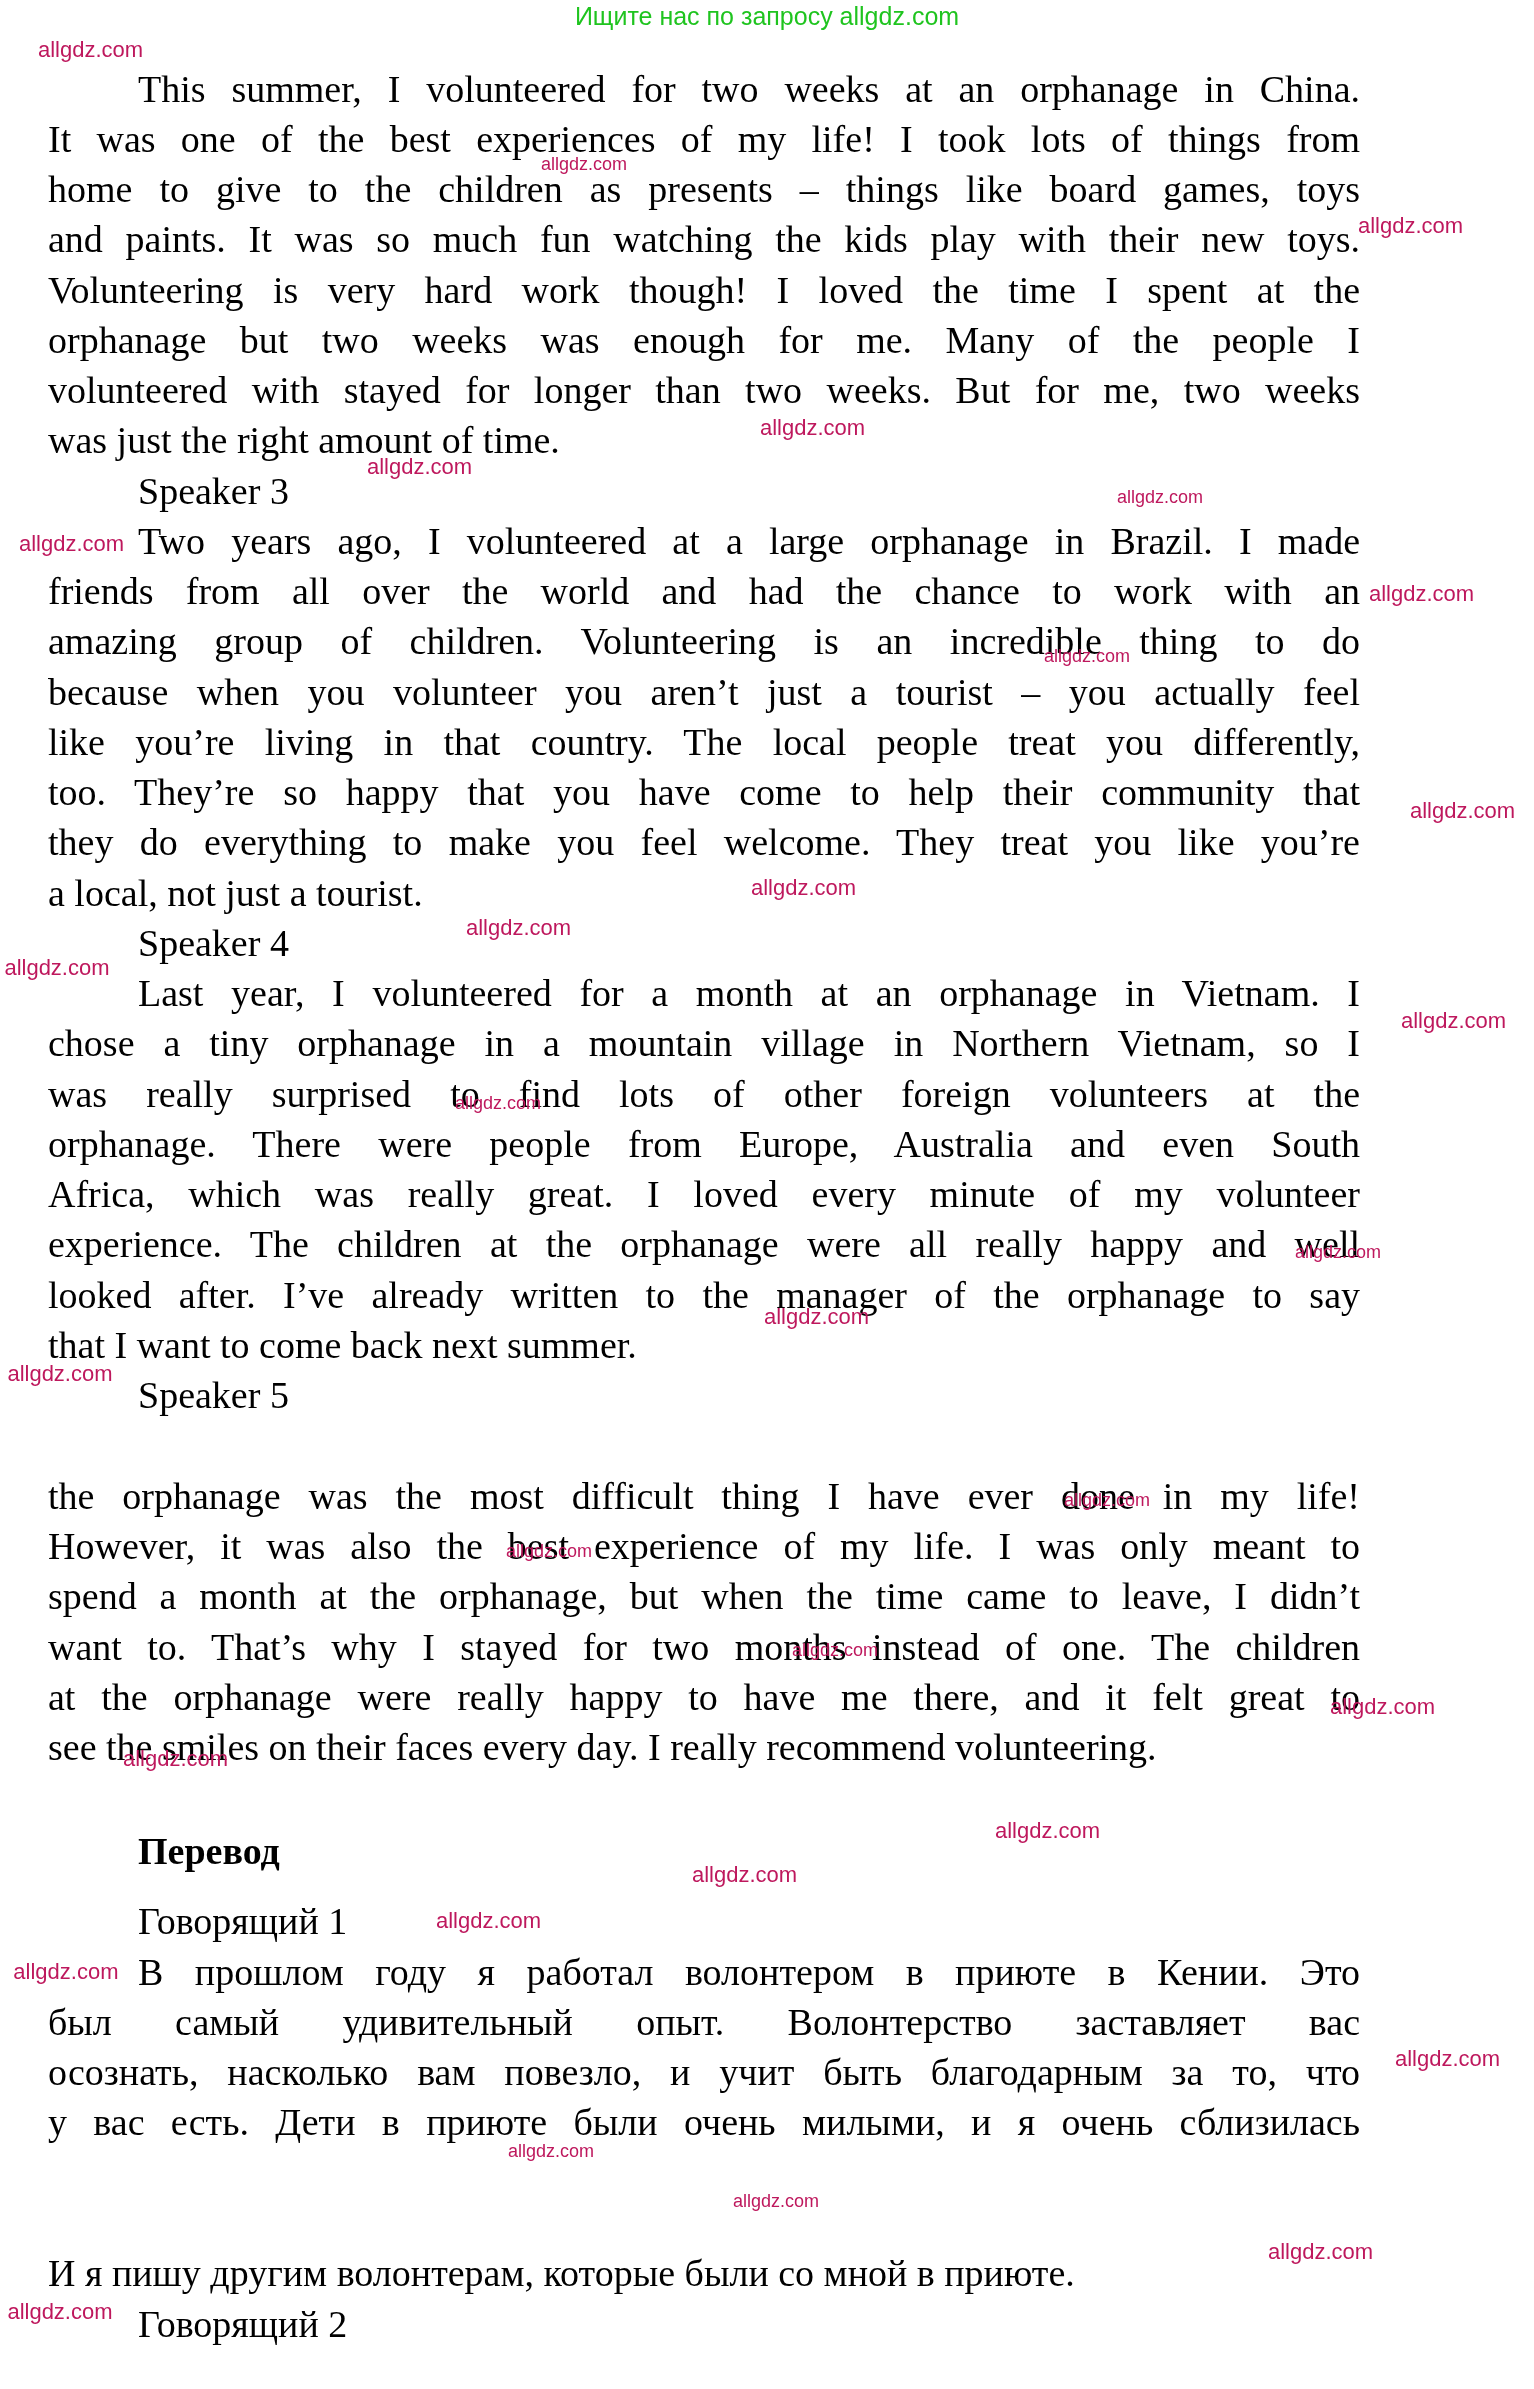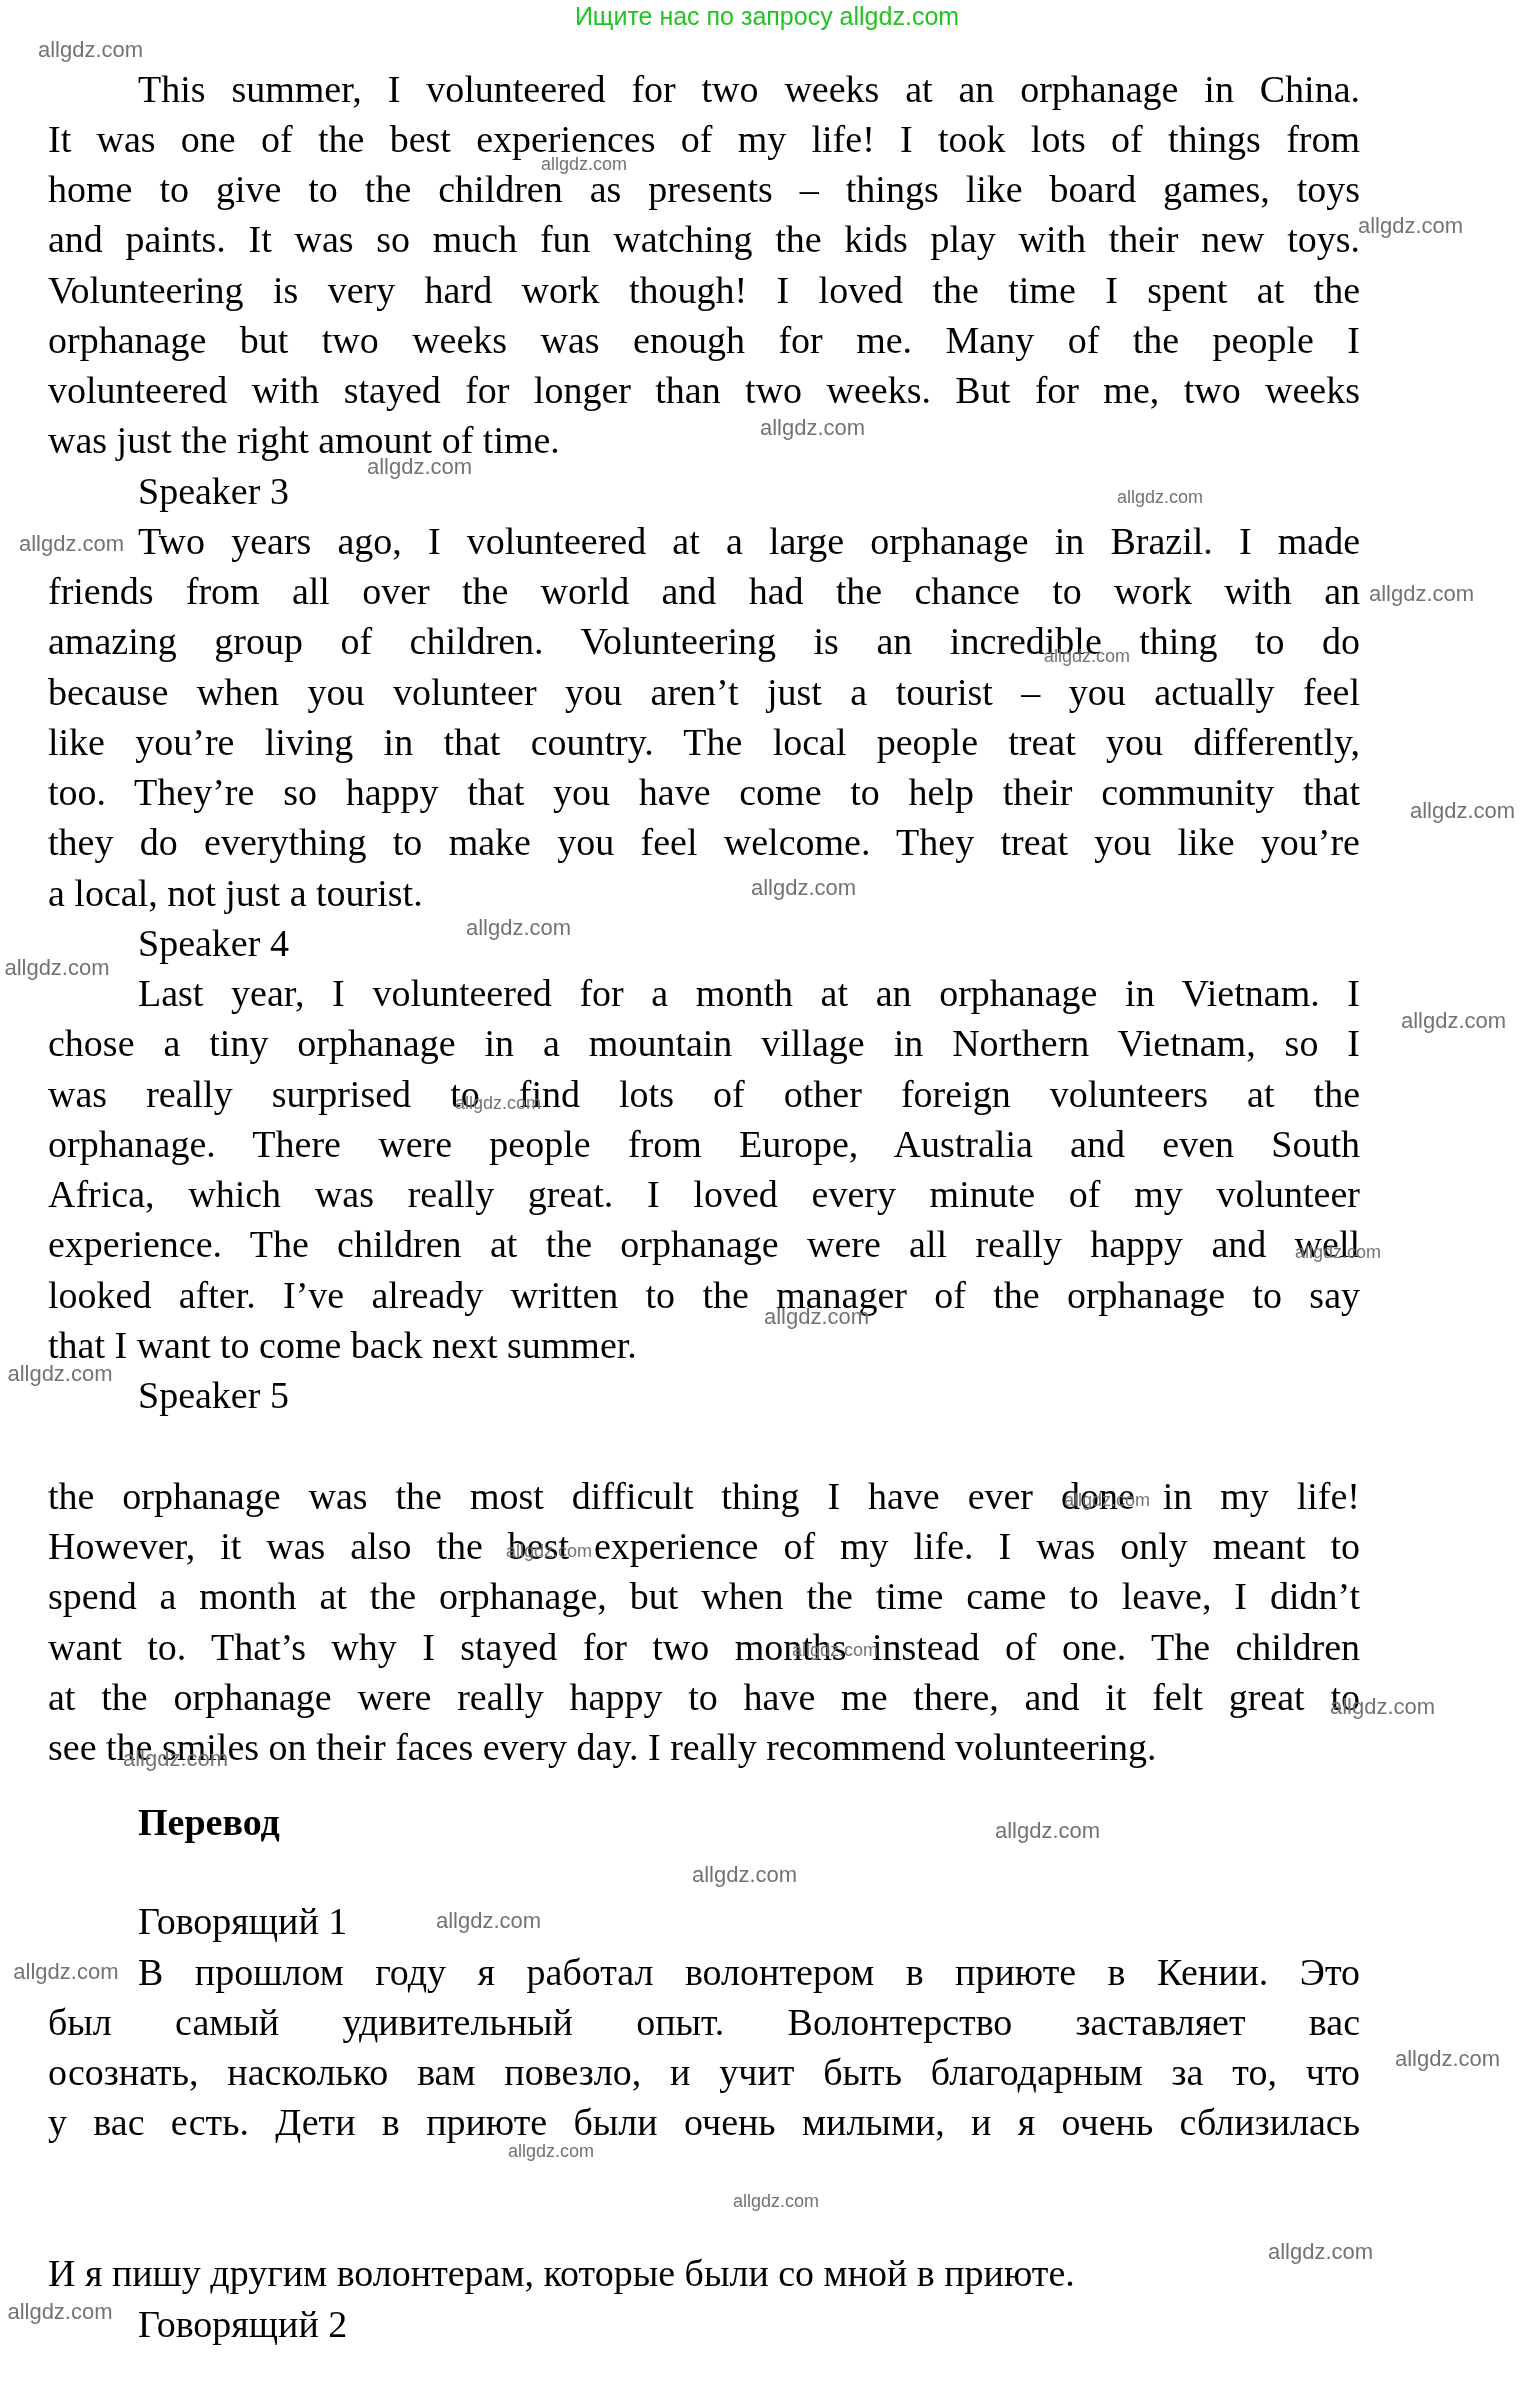--- a/index.html
+++ b/index.html
@@ -19,24 +19,24 @@
     font-family: "Liberation Serif", serif; font-size: 38px; line-height: 50px;
     color: #000; white-space: nowrap; text-align: justify; text-align-last: justify;
   }
   .line.last { text-align-last: left; }
   .line.indent { left: 138px; width: 1222px; }
   .heading {
     position: absolute; left: 138px; height: 50px;
     font-family: "Liberation Serif", serif; font-size: 38px; line-height: 50px; color: #000;
     white-space: nowrap;
   }
-  .heading.bold { font-weight: bold; }
+  .heading.bold { font-weight: bold; margin-top: 29px; }
   .wm {
     position: absolute; font-family: "Liberation Sans", sans-serif; font-size: 22px;
-    color: #737373; white-space: nowrap; line-height: 25px; text-align: right;
+    color: #be185d; white-space: nowrap; line-height: 25px; text-align: right;
   }
   .wm.small { font-size: 18px; line-height: 19px; }
 </style>
 </head>
 <body>
 
 <div class="page">
 
   <div class="banner">Ищите нас по запросу allgdz.com</div>
 

